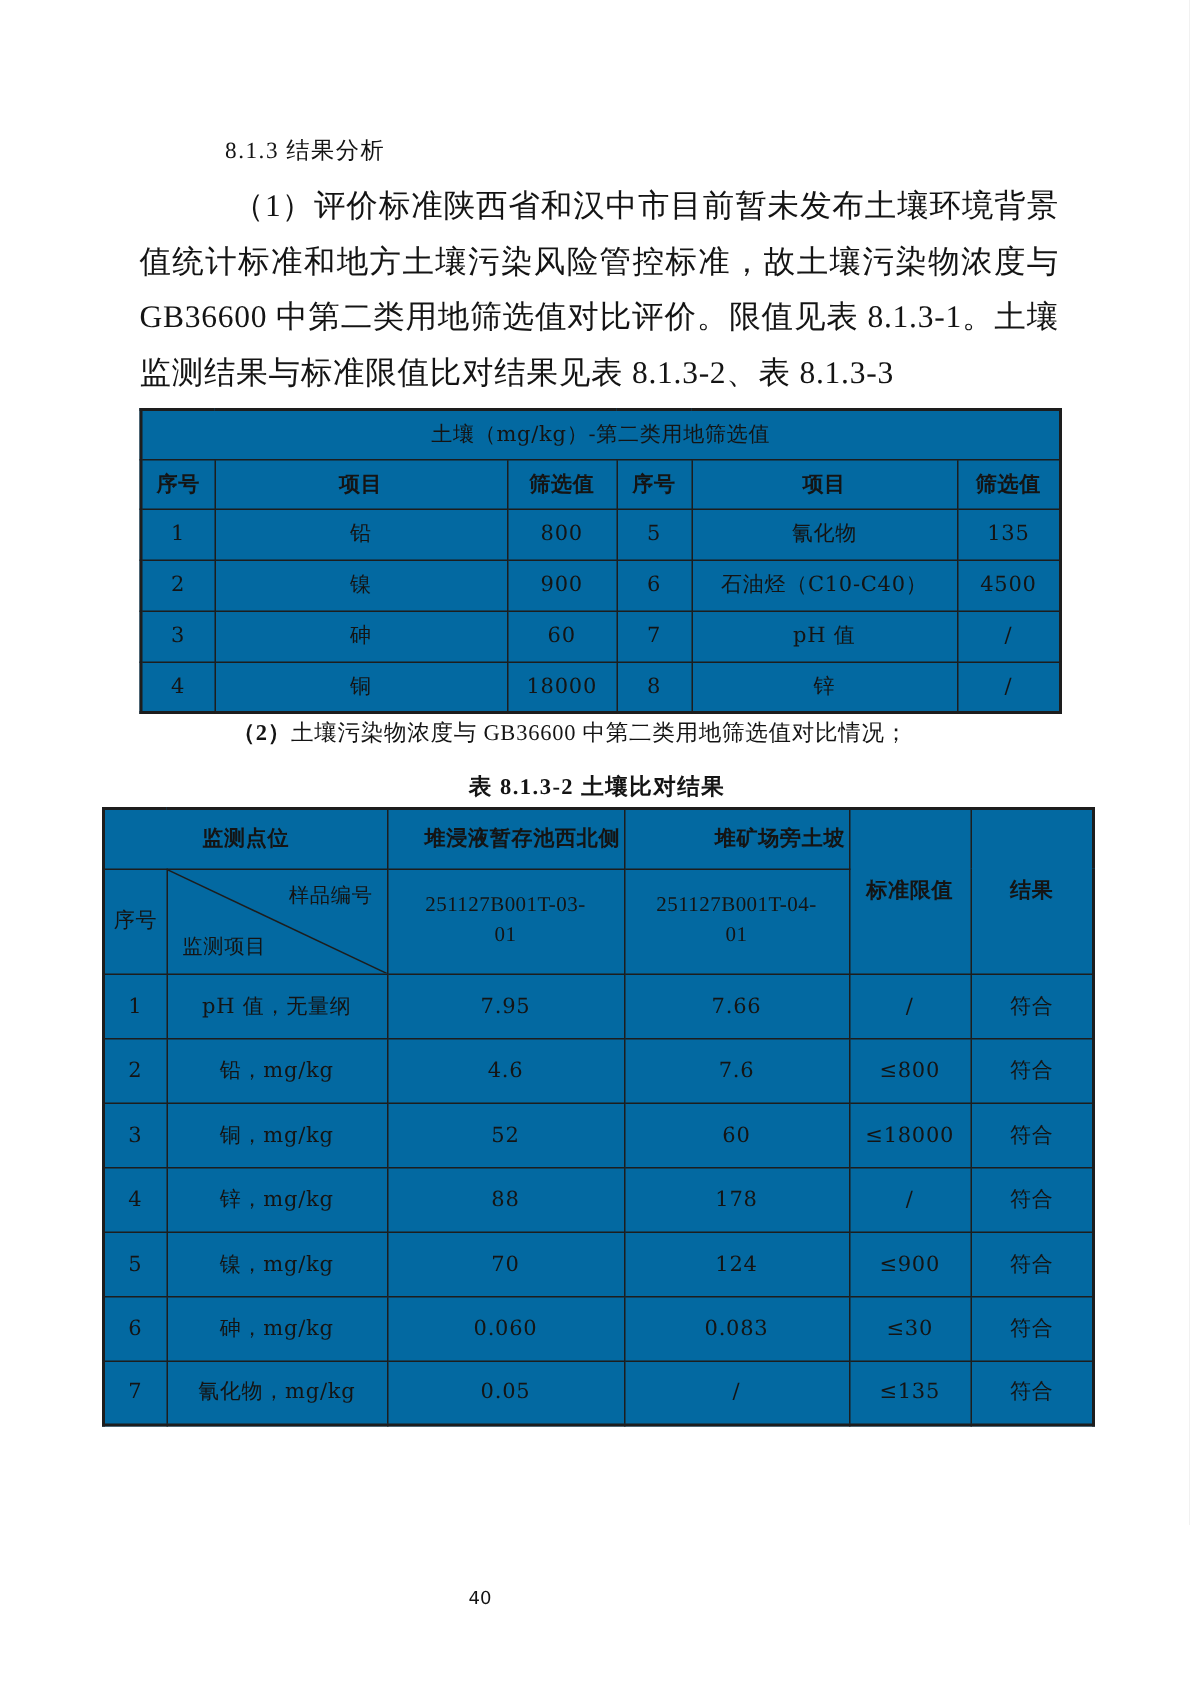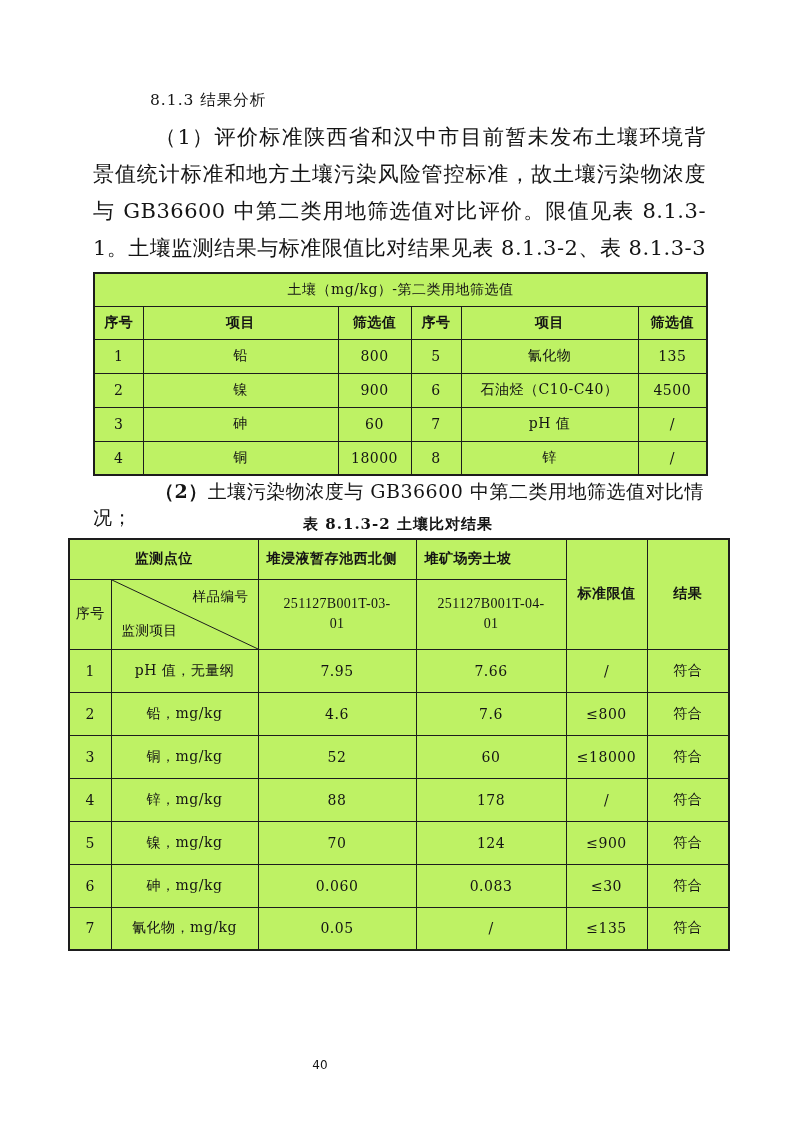--- a/index.html
+++ b/index.html
@@ -1,43 +1,43 @@
 <!DOCTYPE html>
 <html><head>
 <meta charset="utf-8">
 <style>
   html,body { margin:0; padding:0; background:#e8e8e8; }
   .page {
     position:relative; width:793px; height:1122px; background:#ffffff;
     margin:0 auto; overflow:hidden;
     font-family:"DejaVu Serif","Liberation Serif",serif; color:#141414;
   }
-  .abs { position:absolute; }
+  .abs { position:absolute;font-family:Liberation Serif, serif; }
   .b { font-weight:bold; }
   .heading { left:150px; top:90px; font-size:15.5px; letter-spacing:1px; }
   .para1 {
     left:93px; top:119px; width:613px; font-size:21px; line-height:37px;
     text-align:justify; text-indent:62px; letter-spacing:0.5px;
   }
   .caption { font-size:15px; text-align:center; font-weight:bold; letter-spacing:1px; }
   .cap1 { left:93px; top:252px; width:613px; }
   .cap2 { left:68px; top:515px; width:660px; }
-  .para2 { left:93px; top:479px; width:640px; font-size:19px; text-indent:62px; letter-spacing:0.5px; }
-
-  table { border-collapse:collapse; table-layout:fixed; position:absolute; background:#bef264; }
+  .para2 { left:93px; top:479px; width:640px; font-size:15px; text-indent:62px; letter-spacing:0.5px; }
+
+  table { border-collapse:collapse; table-layout:fixed; position:absolute; background:#0369a1; }
   td {
     border:1px solid #1d1d1d; text-align:center; vertical-align:middle;
     font-size:14px; padding:0 2px; overflow:hidden; letter-spacing:0.5px;
   }
   .t1 { left:93px; top:272px; width:613px; border:2px solid #1d1d1d; }
   .t2 { left:68px; top:538px; width:660px; border:2px solid #1d1d1d; }
   tr.rh33 { height:33px; } tr.rh34 { height:34px; }
   tr.rh40 { height:40px;padding-left:20px; } tr.rh70 { height:70px; } tr.rh43 { height:43px; }
 
-  .site-cell { text-align:left; padding-left:8px; }
+  .site-cell { text-align:right; padding-left:8px; }
   .diag-cell { position:relative; padding:15px; }
   .diag-cell svg { position:absolute; left:0; top:0; width:100%; height:100%; display:block; }
   .diag-top { position:absolute; top:8px; right:9px; font-size:13.5px; }
   .diag-bottom { position:absolute; bottom:9px; left:10px; font-size:13.5px; }
   .sid { width:114px; margin:0 auto; line-height:20px; font-size:14px; letter-spacing:0.3px;font-family:Liberation Serif, serif; }
   .pagenum { left:0; top:1058px; width:640px; text-align:center; font-size:12px; font-family:"DejaVu Sans","Liberation Sans",sans-serif; }
 </style>
 </head>
 <body>
 

